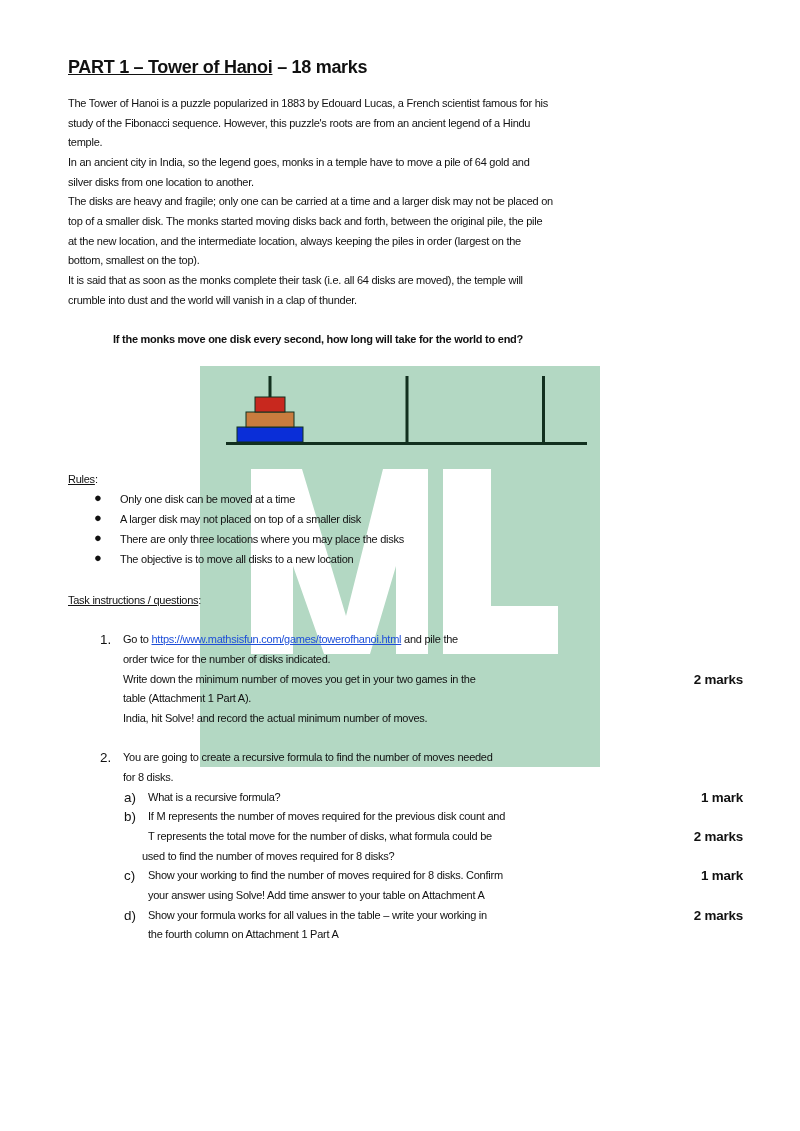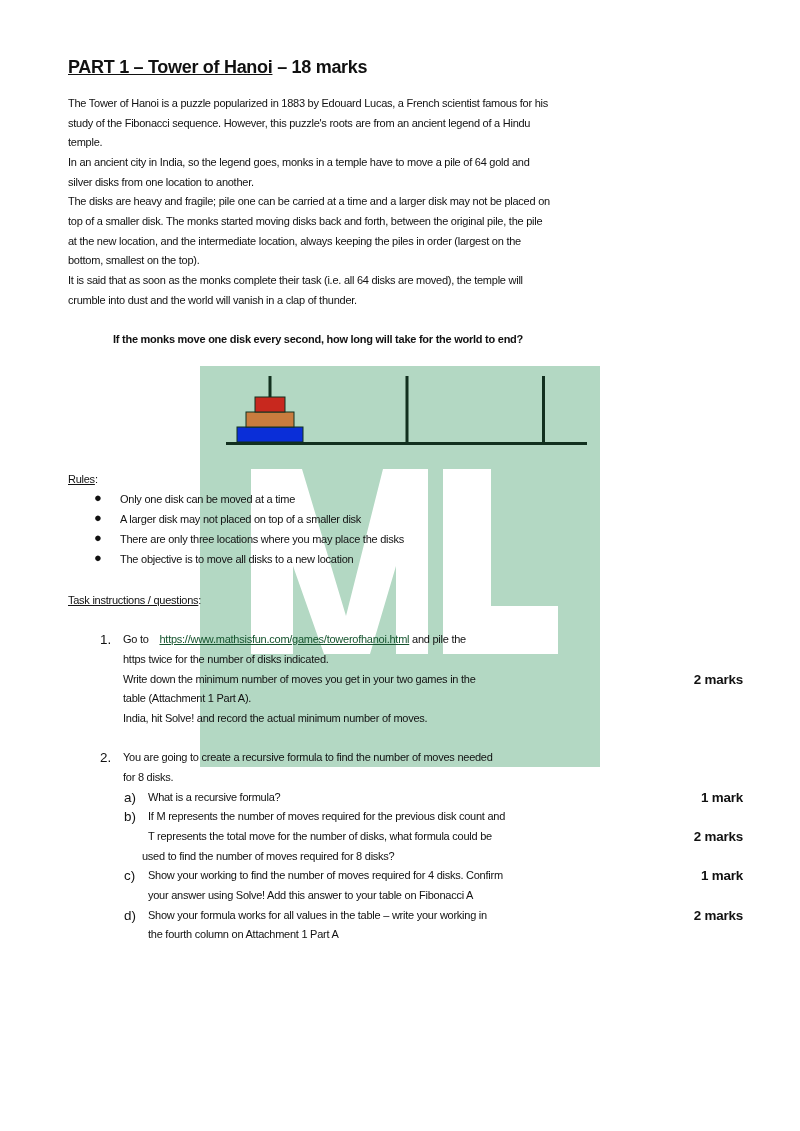--- a/index.html
+++ b/index.html
@@ -10,21 +10,21 @@
   .title { position: absolute; left: 68px; top: 57px; font-size: 18px; font-weight: bold;
            white-space: nowrap; letter-spacing: -0.3px; }
   .title .u { text-decoration: underline; }
   .bold { font-weight: bold; padding-left: 45px; }
   .u { text-decoration: underline; }
   .bullet { position: absolute; left: 94px; font-size: 13px; }
   .num { position: absolute; left: 100px; font-size: 13.4px; line-height: 19px; }
   .sub { position: absolute; left: 124px; font-size: 13.4px; line-height: 19px; }
   .marks { position: absolute; right: 57px; font-size: 13.4px; font-weight: bold;
            line-height: 19px; white-space: nowrap; letter-spacing: -0.2px; }
-  a.link { color: #14532d; text-decoration: underline; margin-left: 8px; }
+  a.link { color: #1d4ed8; text-decoration: underline; }
 
   
   #wm { position: absolute; left: 200px; top: 366px; width: 400px; height: 401px;
         background: #b3d8c3; z-index: 0; }
   #wm svg { position: absolute; left: 0; top: 0; }
   .content { position: relative; z-index: 1; }
   #hanoi { position: absolute; left: 200px; top: 366px; width: 400px; height: 90px; z-index: 1; }
 </style>
 </head>
 <body>
@@ -43,21 +43,21 @@
   <div class="title">
     <span class="u">PART 1 – Tower of Hanoi</span><span> – 18 marks</span>
   </div>
 
   <div>
     <div class="line" style="top:94px">The Tower of Hanoi is a puzzle popularized in 1883 by Edouard Lucas, a French scientist famous for his</div>
     <div class="line" style="top:113.5px">study of the Fibonacci sequence. However, this puzzle's roots are from an ancient legend of a Hindu</div>
     <div class="line" style="top:133px">temple.</div>
     <div class="line" style="top:153px">In an ancient city in India, so the legend goes, monks in a temple have to move a pile of 64 gold and</div>
     <div class="line" style="top:172.5px">silver disks from one location to another.</div>
-    <div class="line" style="top:192px">The disks are heavy and fragile; pile one can be carried at a time and a larger disk may not be placed on</div>
+    <div class="line" style="top:192px">The disks are heavy and fragile; only one can be carried at a time and a larger disk may not be placed on</div>
     <div class="line" style="top:212px">top of a smaller disk. The monks started moving disks back and forth, between the original pile, the pile</div>
     <div class="line" style="top:231.5px">at the new location, and the intermediate location, always keeping the piles in order (largest on the</div>
     <div class="line" style="top:251px">bottom, smallest on the top).</div>
     <div class="line" style="top:271px">It is said that as soon as the monks complete their task (i.e. all 64 disks are moved), the temple will</div>
     <div class="line" style="top:290.5px">crumble into dust and the world will vanish in a clap of thunder.</div>
   </div>
 
   <div class="line bold" style="top:330px">If the monks move one disk every second, how long will take for the world to end?</div>
 </div>
 
@@ -91,21 +91,21 @@
 
   <div class="line" style="top:591px">
     <span class="u">Task instructions / questions</span><span>:</span>
   </div>
 
   <div>
     <span class="num" style="top:630px">1.</span>
     <div class="line" style="left:123px; top:630px">
       <span>Go to </span><a class="link" href="#">https://www.mathsisfun.com/games/towerofhanoi.html</a><span> and pile the</span>
     </div>
-    <div class="line" style="left:123px; top:650px">https twice for the number of disks indicated.</div>
+    <div class="line" style="left:123px; top:650px">order twice for the number of disks indicated.</div>
     <div class="line" style="left:123px; top:669.5px">Write down the minimum number of moves you get in your two games in the</div>
     <div class="line" style="left:123px; top:689px">table (Attachment 1 Part A).</div>
     <div class="line" style="left:123px; top:709px">India, hit Solve! and record the actual minimum number of moves.</div>
     <div class="marks" style="top:669.5px">2 marks</div>
   </div>
 
   <div>
     <span class="num" style="top:748px">2.</span>
     <div class="line" style="left:123px; top:748px">You are going to create a recursive formula to find the number of moves needed</div>
     <div class="line" style="left:123px; top:768px">for 8 disks.</div>
@@ -114,22 +114,22 @@
     <div class="line" style="left:148px; top:787.5px">What is a recursive formula?</div>
     <div class="marks" style="top:787.5px">1 mark</div>
 
     <span class="sub" style="top:807px">b)</span>
     <div class="line" style="left:148px; top:807px">If M represents the number of moves required for the previous disk count and</div>
     <div class="line" style="left:148px; top:827px">T represents the total move for the number of disks, what formula could be</div>
     <div class="line" style="left:142px; top:846.5px">used to find the number of moves required for 8 disks?</div>
     <div class="marks" style="top:827px">2 marks</div>
 
     <span class="sub" style="top:866px">c)</span>
-    <div class="line" style="left:148px; top:866px">Show your working to find the number of moves required for 4 disks. Confirm</div>
-    <div class="line" style="left:148px; top:886px">your answer using Solve! Add this answer to your table on Fibonacci A</div>
+    <div class="line" style="left:148px; top:866px">Show your working to find the number of moves required for 8 disks. Confirm</div>
+    <div class="line" style="left:148px; top:886px">your answer using Solve! Add time answer to your table on Attachment A</div>
     <div class="marks" style="top:866px">1 mark</div>
 
     <span class="sub" style="top:905.5px">d)</span>
     <div class="line" style="left:148px; top:905.5px">Show your formula works for all values in the table – write your working in</div>
     <div class="line" style="left:148px; top:925px">the fourth column on Attachment 1 Part A</div>
     <div class="marks" style="top:905.5px">2 marks</div>
   </div>
 </div>
 
 </body></html>

